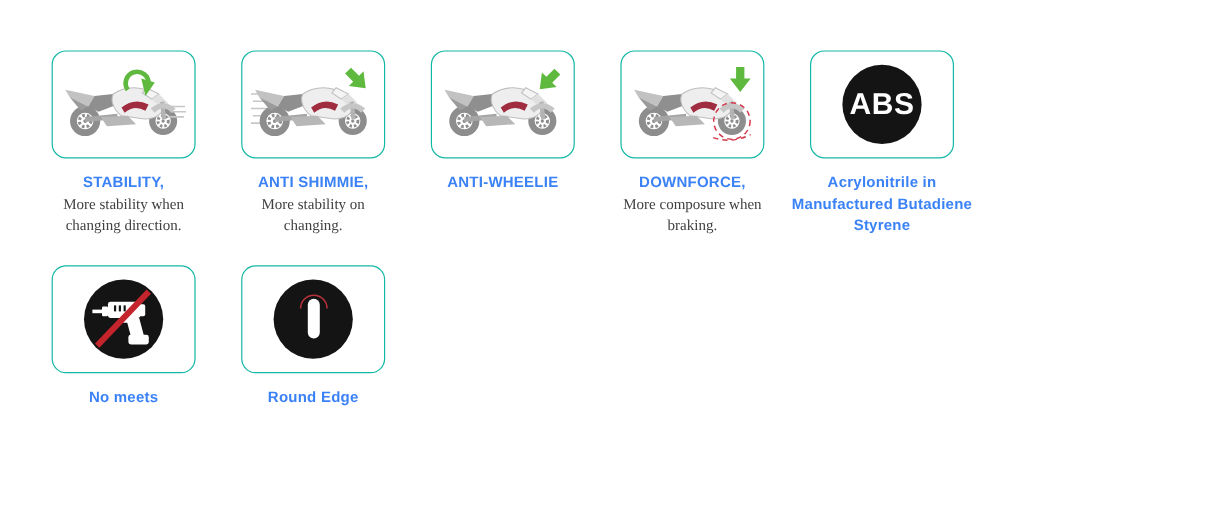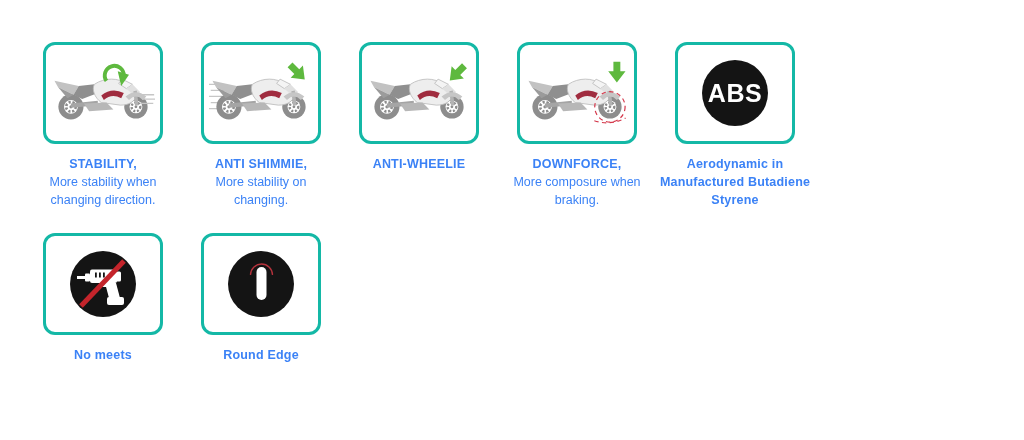--- a/index.html
+++ b/index.html
@@ -6,27 +6,27 @@
   body{
     width:1024px;height:440px;background:#ffffff;overflow:hidden;
     font-family:"Liberation Sans","DejaVu Sans",sans-serif;
     -webkit-font-smoothing:antialiased;
   }
   .row{display:flex;column-gap:38px;margin-left:43px;}
   .row1{margin-top:42px;}
   .row2{margin-top:24px;}
   .feature{width:120px;flex:none;text-align:center;}
   .tile{
-    width:120px;height:102px;box-sizing:border-box;background:#fff;
-    border:3px solid #14b8a6;border-radius:12px;
+    width:120px;height:90px;box-sizing:border-box;background:#fff;
+    border:1px solid #14b8a6;border-radius:12px;
     display:flex;align-items:center;justify-content:center;overflow:hidden;
   }
   .caption{margin:11px -26px 0;width:172px;font-size:12.5px;line-height:18px;}
   .title{font-weight:bold;color:#3b82f6;letter-spacing:.2px;}
-  .desc{color:#3b82f6;}
+  .desc{color:#404040;font-family:Liberation Serif, serif;}
   .badge{
     width:66px;height:66px;border-radius:50%;background:#141414;
     display:flex;align-items:center;justify-content:center;
     color:#ffffff;font-weight:bold;font-size:25px;letter-spacing:.5px;
   }
   .bike-svg{display:block;}
   .hidden-defs{position:absolute;width:0;height:0;}
 </style>
 </head>
 <body>
@@ -143,21 +143,21 @@
       <div class="desc">More composure when</div>
       <div class="desc">braking.</div>
     </div>
   </div>
 
   <div class="feature">
     <div class="tile">
       <div class="badge">ABS</div>
     </div>
     <div class="caption">
-      <div class="title">Aerodynamic in</div>
+      <div class="title">Acrylonitrile in</div>
       <div class="title">Manufactured Butadiene</div>
       <div class="title">Styrene</div>
     </div>
   </div>
 
 
 </div>
 
 <div class="row row2">
 

